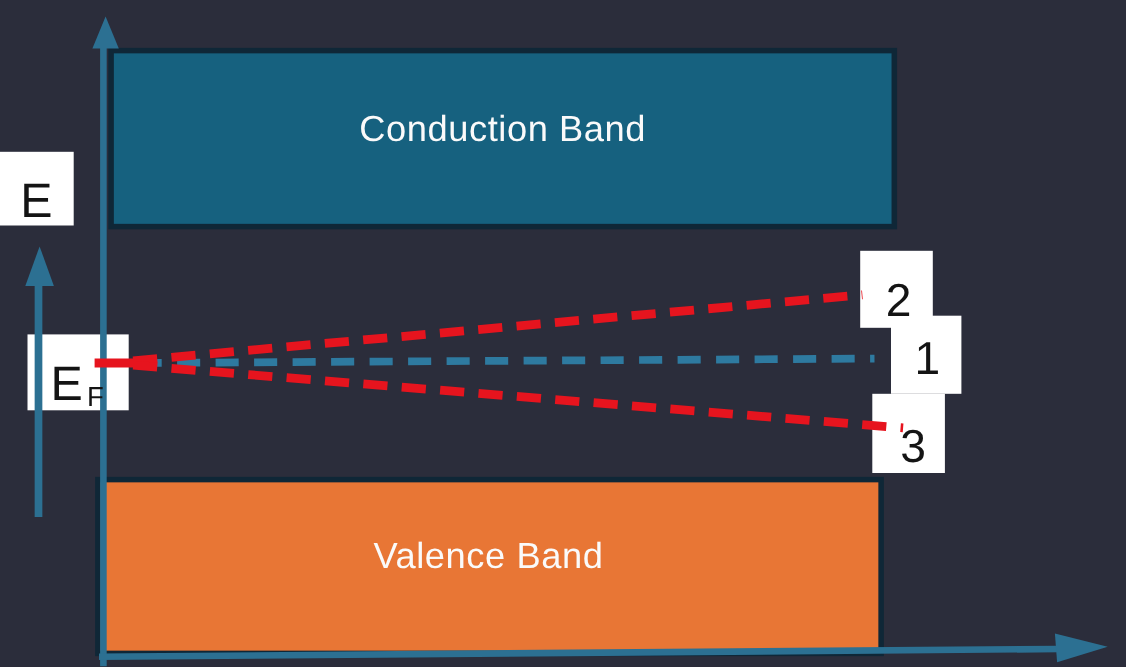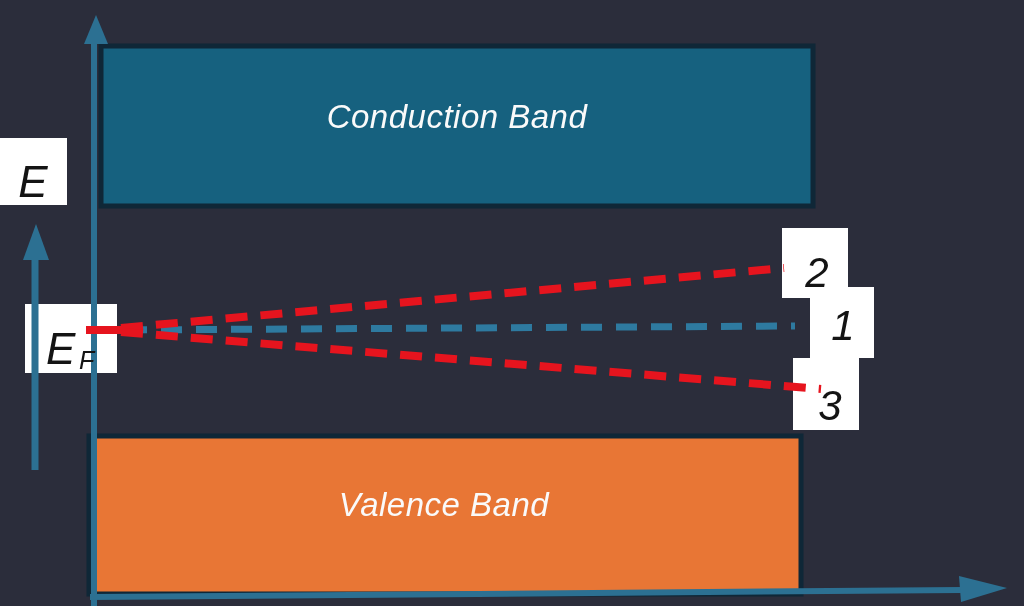--- a/index.html
+++ b/index.html
@@ -1,21 +1,21 @@
 <!DOCTYPE html>
 <html><head>
 <meta charset="utf-8">
 <style>
   html, body { margin: 0; padding: 0; }
   body {
     width: 1024px; height: 606px; overflow: hidden;
     font-family: "Liberation Sans", sans-serif;
     background: #2b2d3b;
   }
-  .stage { position: relative; width: 1024px; height: 606px; font-style: italic; }
+  .stage { position: relative; width: 1024px; height: 606px; }
   svg { display: block; }
   text { font-family: "Liberation Sans", sans-serif; }
   .band-label { font-size: 33px; letter-spacing: 0.5px; }
   .num-label  { font-size: 42px; }
   .e-label    { font-size: 44px; }
   .ef-main    { font-size: 44px; }
   .ef-sub     { font-size: 25px; }
 </style>
 </head>
 <body>

